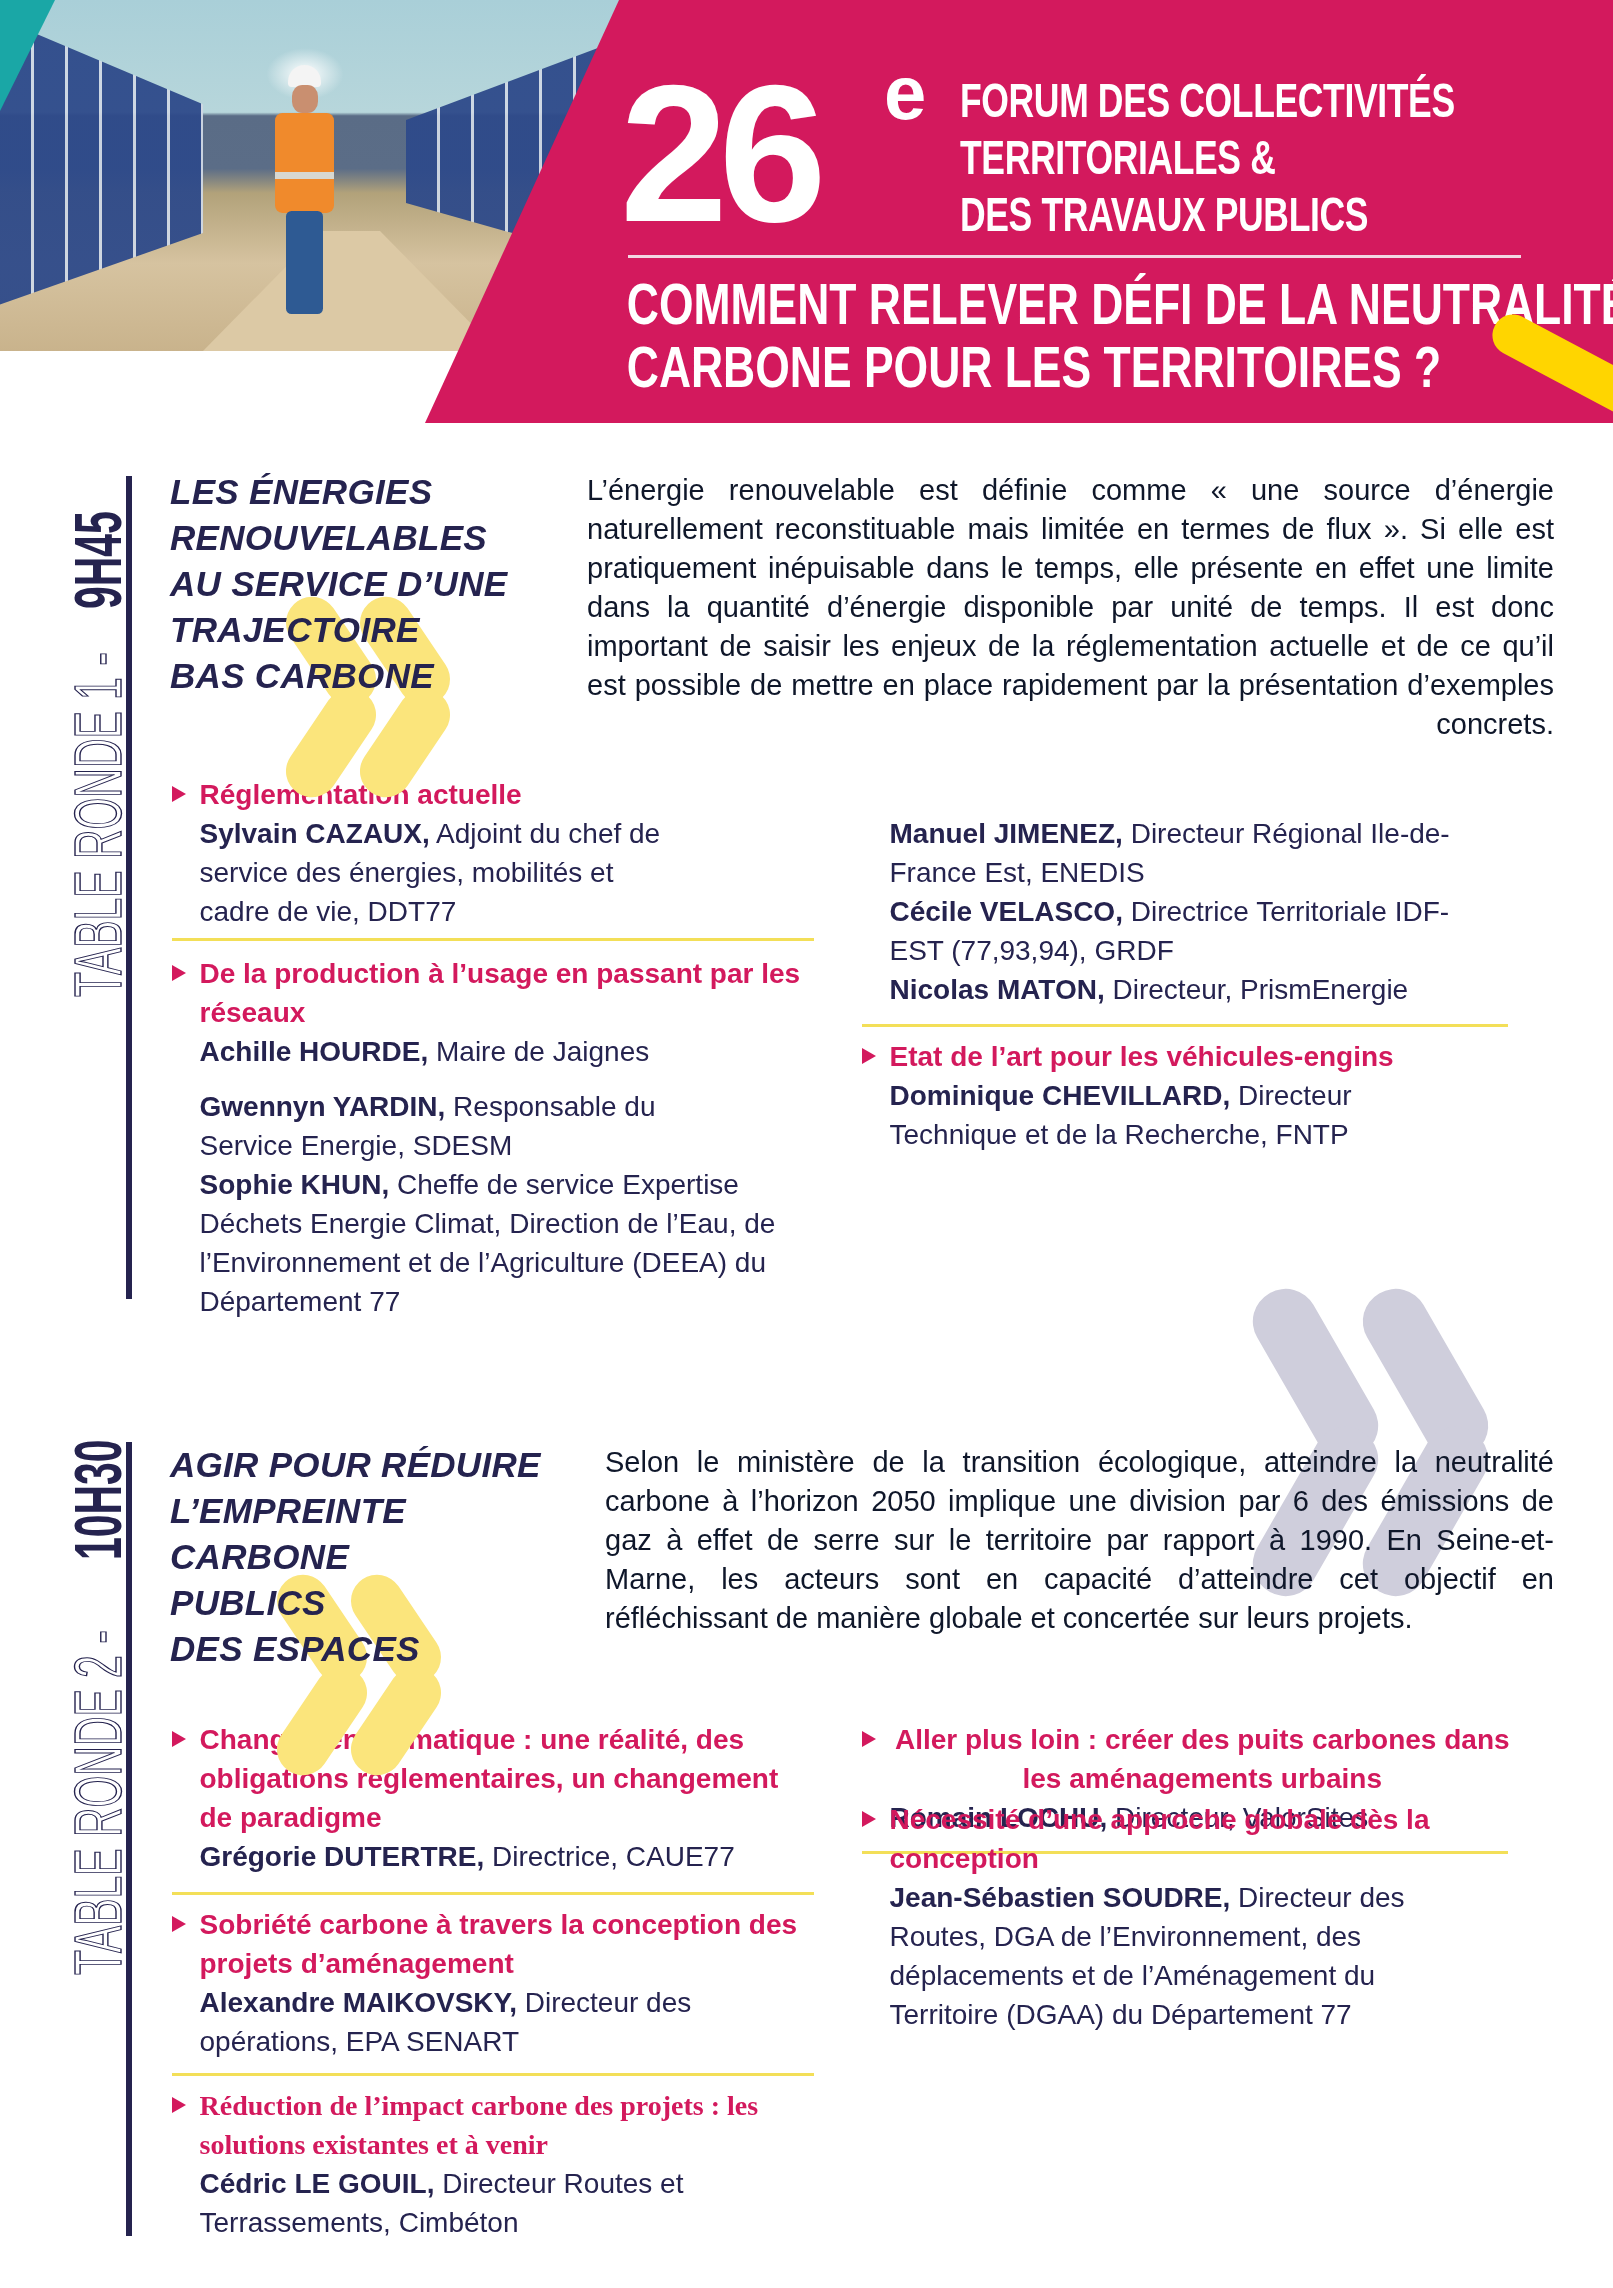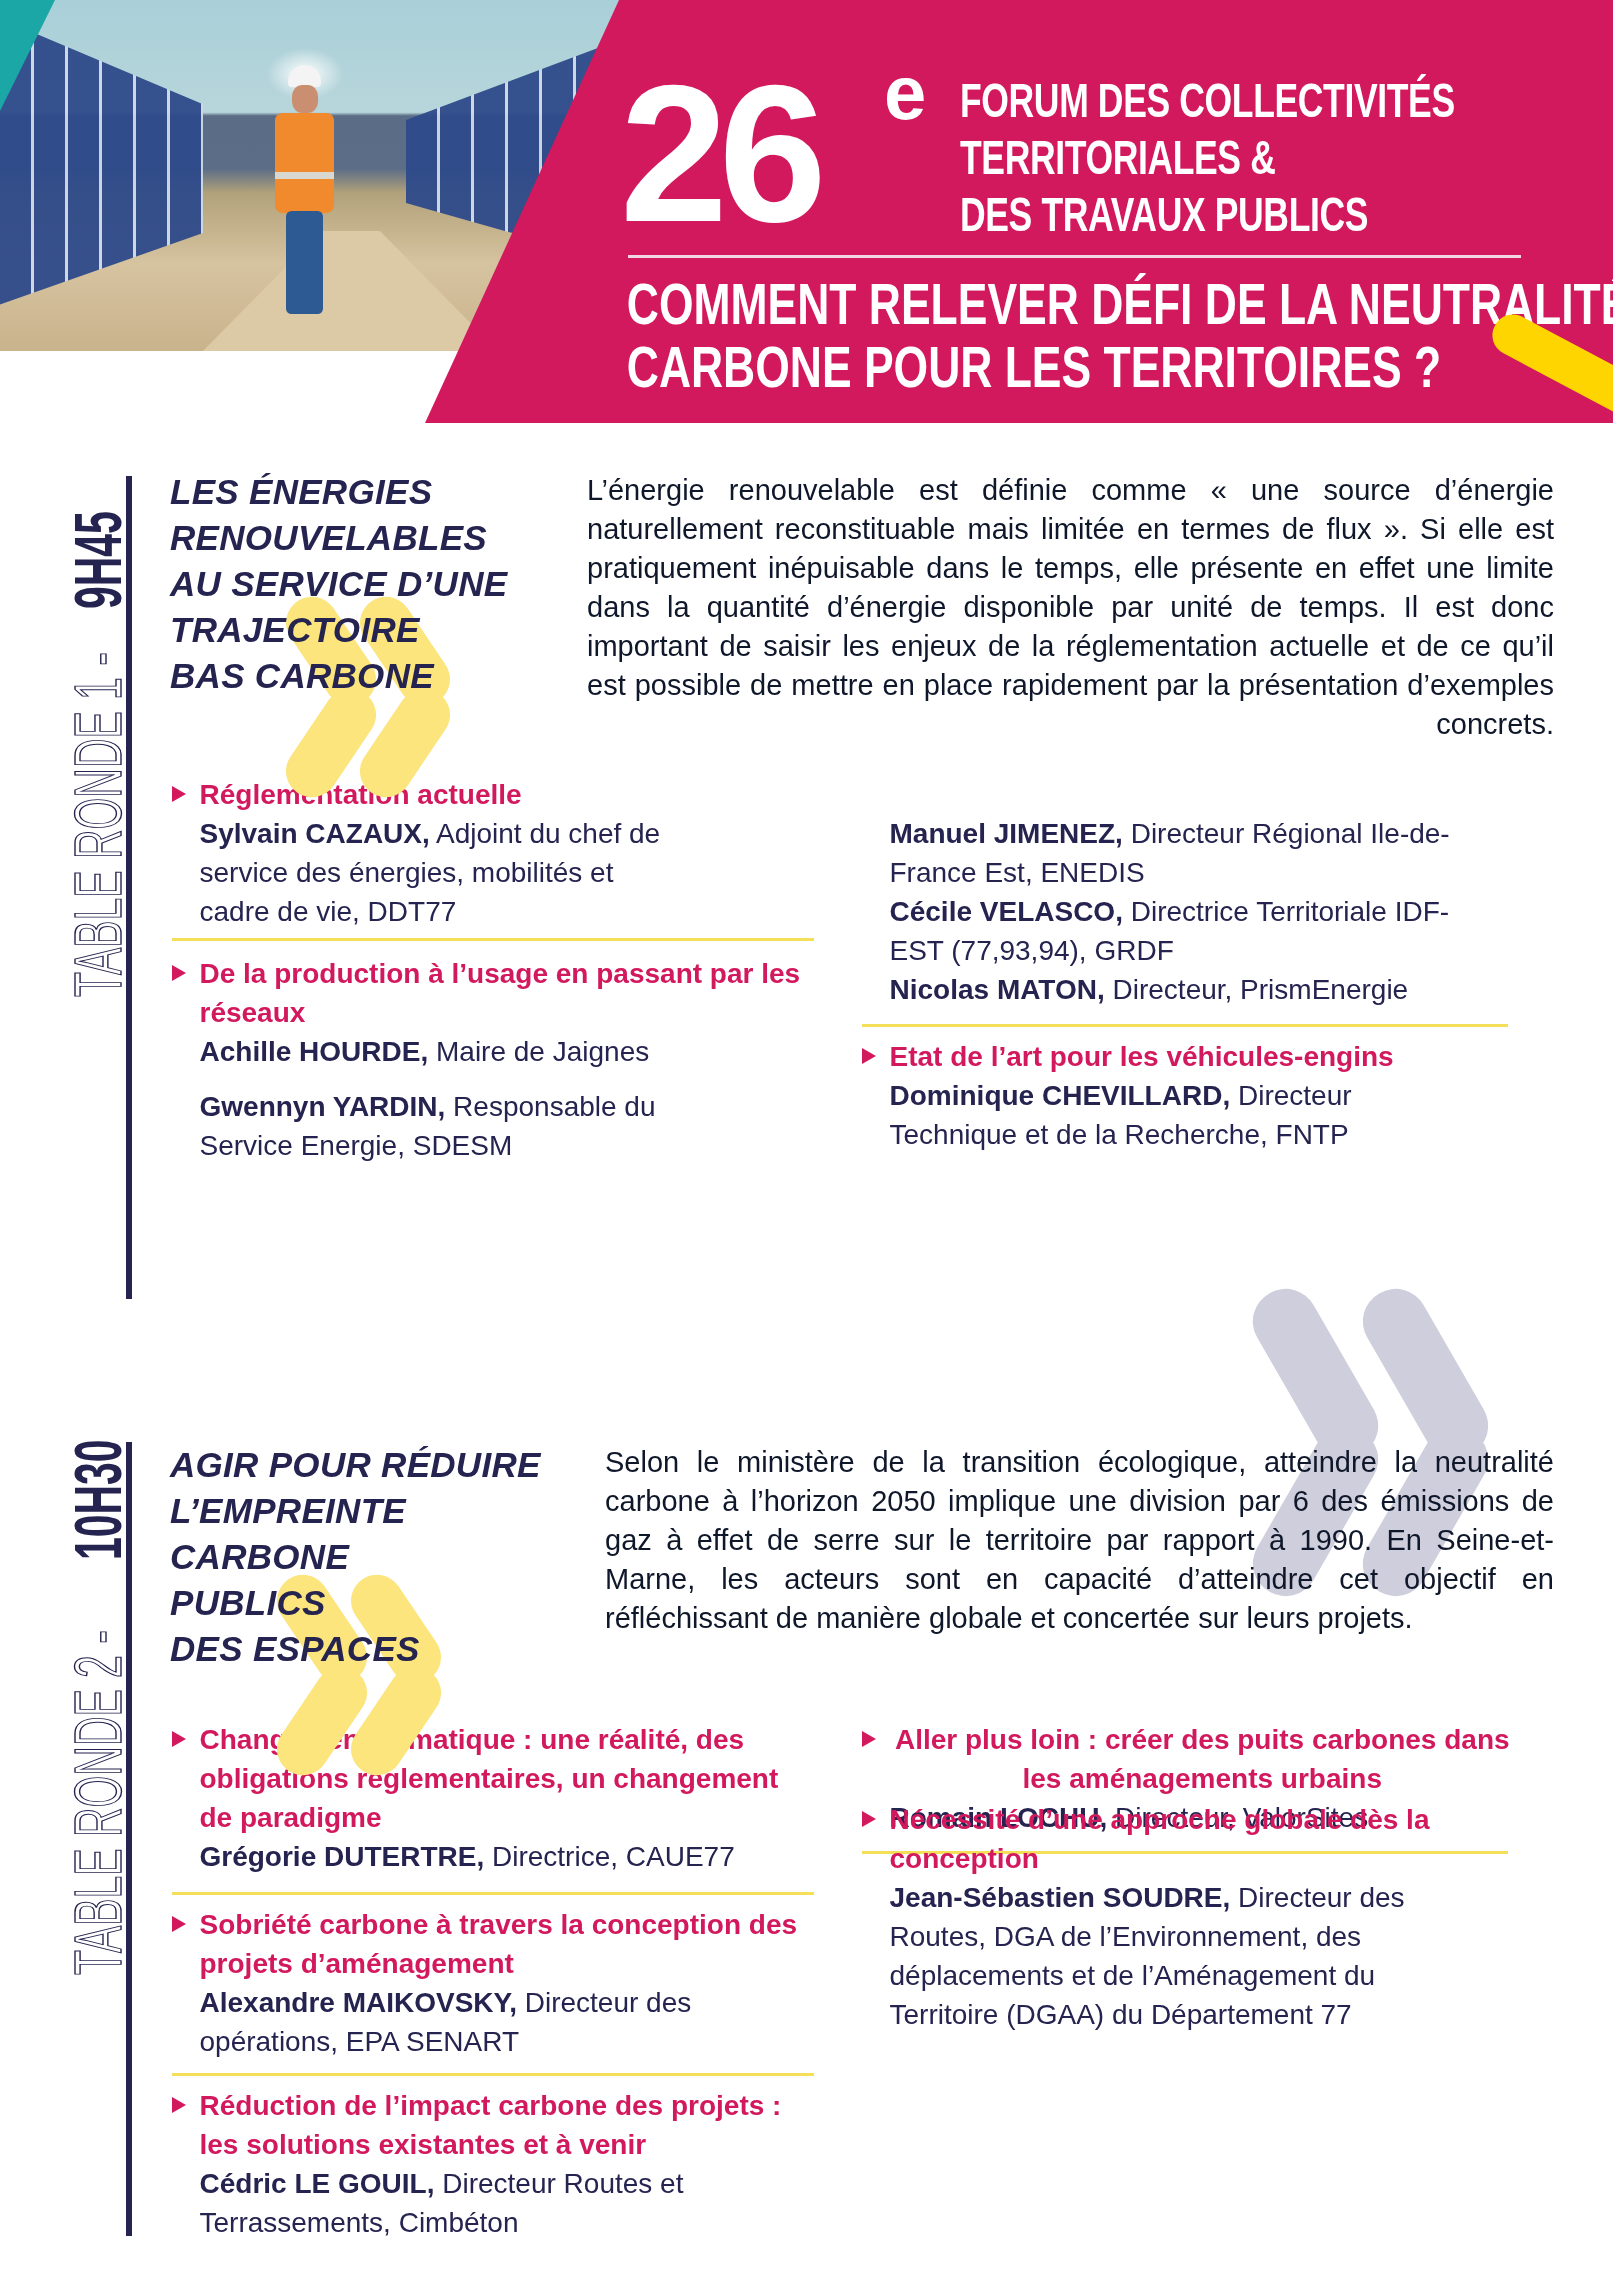--- a/index.html
+++ b/index.html
@@ -160,20 +160,21 @@
     <div class="speaker"><b>Sylvain CAZAUX,</b><span> Adjoint du chef de service des énergies, mobilités et cadre de vie, DDT77</span></div>
   </div>
 </div>
 <div class="rule" style="left:172px;top:938px;width:642px;"></div>
 
 <div class="topic" style="left:170px;top:954px;width:646px;">
   <div class="topic-title"><span class="tri"></span><span>De la production à l’usage en passant par les réseaux</span></div>
   <div class="speakers">
     <div class="speaker"><b>Achille HOURDE,</b><span> Maire de Jaignes</span></div>
     <div class="speaker" style="width:517px;margin-top:16px;"><b>Gwennyn YARDIN,</b><span> Responsable du Service Energie, SDESM</span></div>
+    <div class="speaker"><b>Sophie KHUN,</b><span> Cheffe de service Expertise Déchets Energie Climat, Direction de l’Eau, de l’Environnement et de l’Agriculture (DEEA) du Département 77</span></div>
   </div>
 </div>
 
 <div class="topic" style="left:860px;top:814px;width:665px;">
   <div class="speakers">
     <div class="speaker" style="width:572px;"><b>Manuel JIMENEZ,</b><span> Directeur Régional Ile-de-France Est, ENEDIS</span></div>
     <div class="speaker" style="width:609px;"><b>Cécile VELASCO,</b><span> Directrice Territoriale IDF-EST (77,93,94), GRDF</span></div>
     <div class="speaker"><b>Nicolas MATON,</b><span> Directeur, PrismEnergie</span></div>
   </div>
 </div>
@@ -228,21 +229,21 @@
 
 <div class="topic" style="left:170px;top:1905px;width:646px;">
   <div class="topic-title" style="width:646px;"><span class="tri"></span><span>Sobriété carbone à travers la conception des projets d’aménagement</span></div>
   <div class="speakers" style="width:609px;">
     <div class="speaker"><b>Alexandre MAIKOVSKY,</b><span> Directeur des opérations, EPA SENART</span></div>
   </div>
 </div>
 <div class="rule" style="left:172px;top:2073px;width:642px;"></div>
 
 <div class="topic" style="left:170px;top:2086px;width:646px;">
-  <div class="topic-title" style="width:646px;"><span class="tri"></span><span>Réduction de l’impact carbone des projets : les solutions existantes et à venir</span></div>
+  <div class="topic-title" style="width:646px;font-family:Liberation Serif, serif;"><span class="tri"></span><span>Réduction de l’impact carbone des projets : les solutions existantes et à venir</span></div>
   <div class="speakers" style="width:591px;">
     <div class="speaker"><b>Cédric LE GOUIL,</b><span> Directeur Routes et Terrassements, Cimbéton</span></div>
   </div>
 </div>
 
 <div class="topic" style="left:860px;top:1720px;width:665px;">
   <div class="topic-title" style="width:655px;text-align:center;"><span class="tri"></span><span>Aller plus loin : créer des puits carbones dans les aménagements urbains</span></div>
   <div class="speakers">
     <div class="speaker"><b>Romain LOCHU,</b><span> Directeur, ValorSites</span></div>
   </div>

